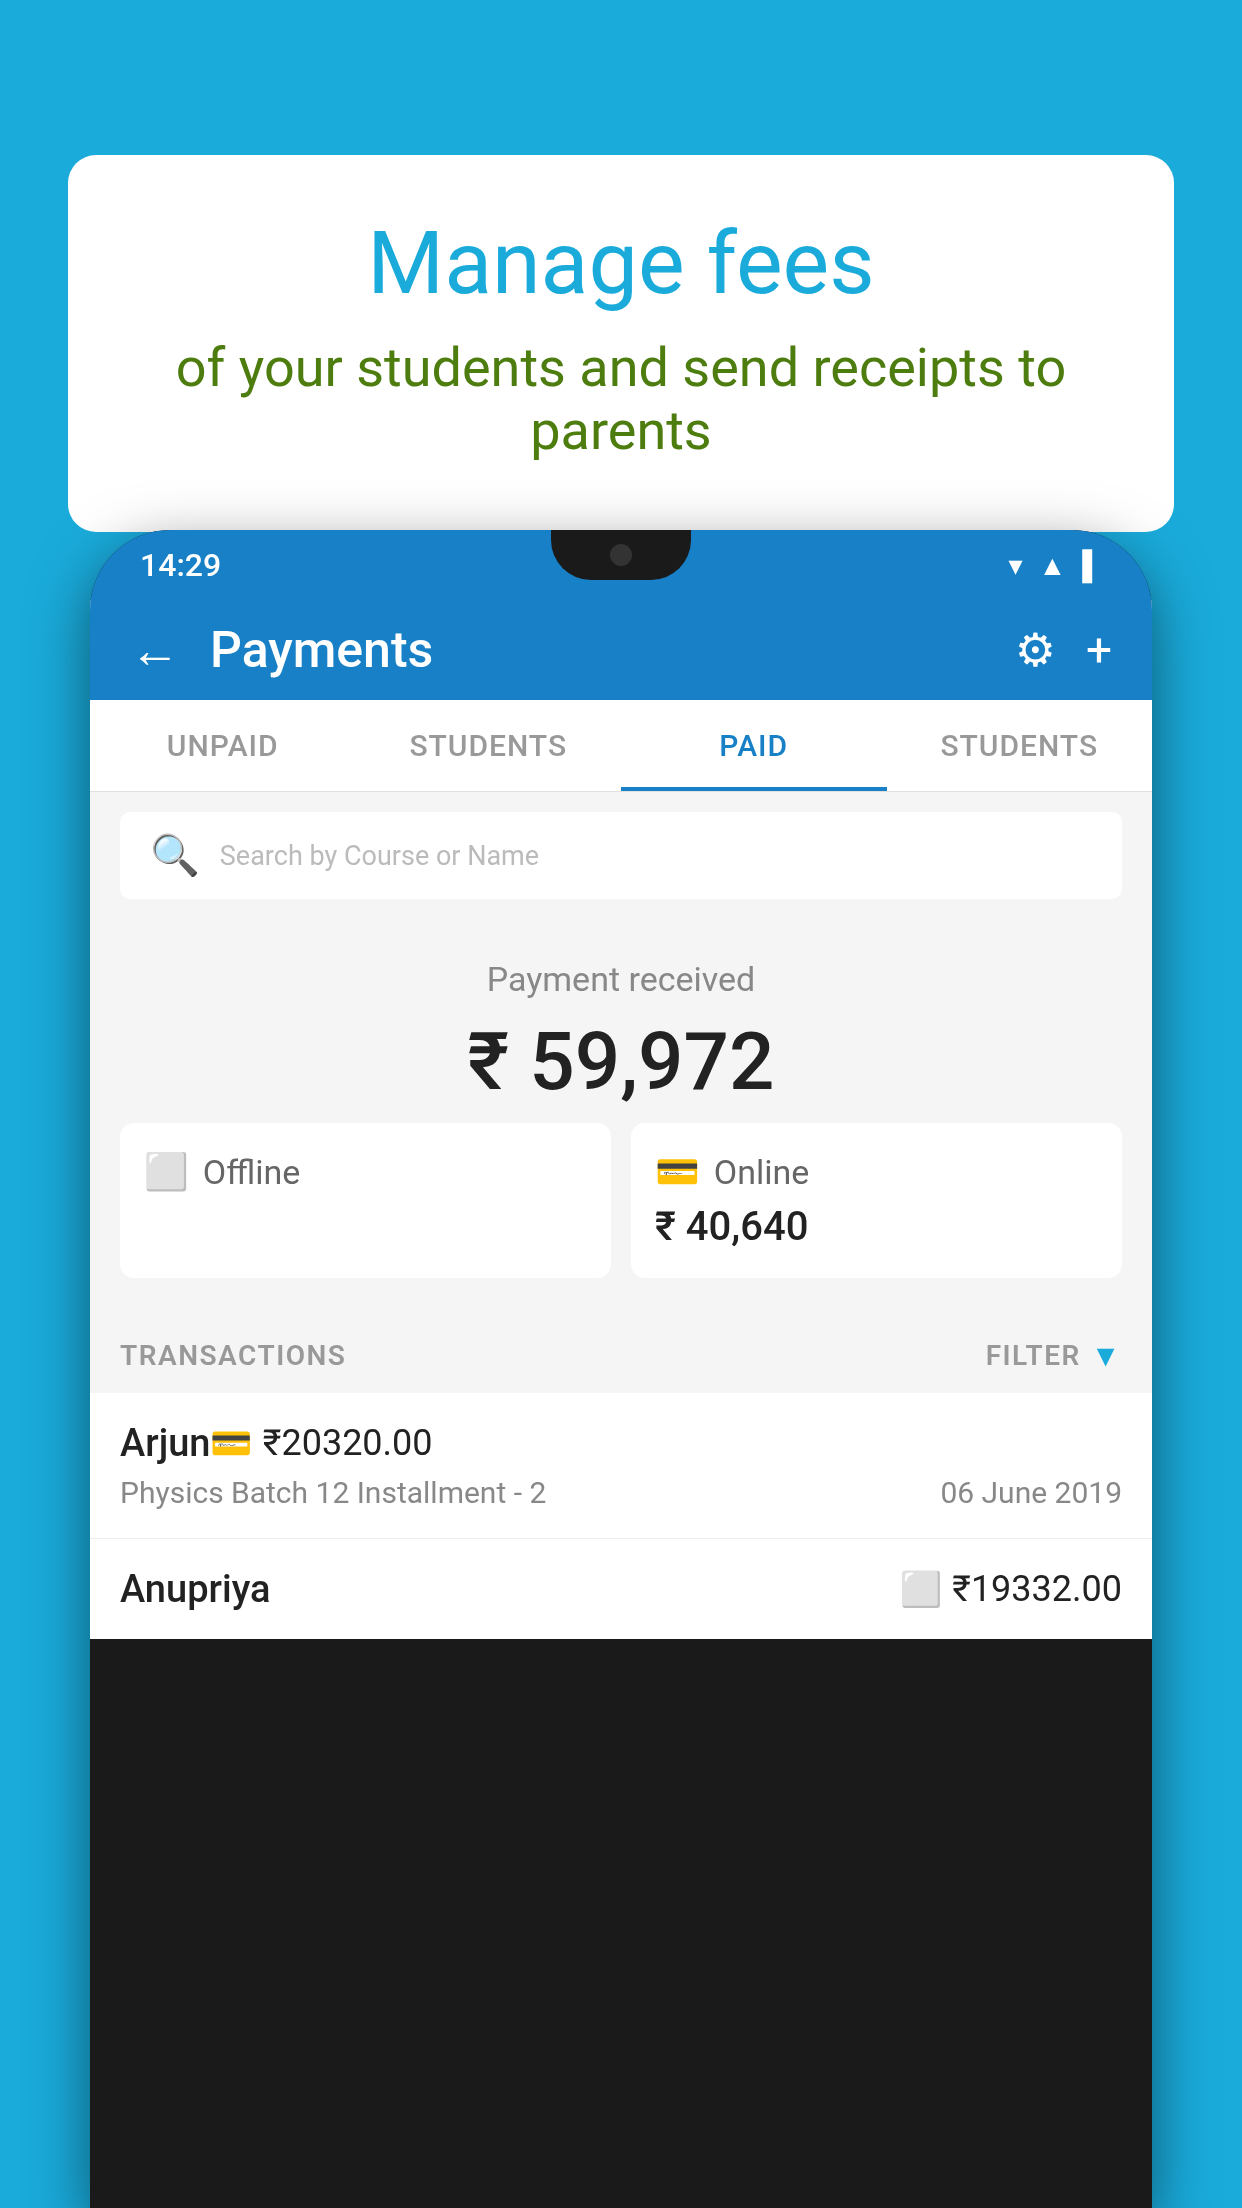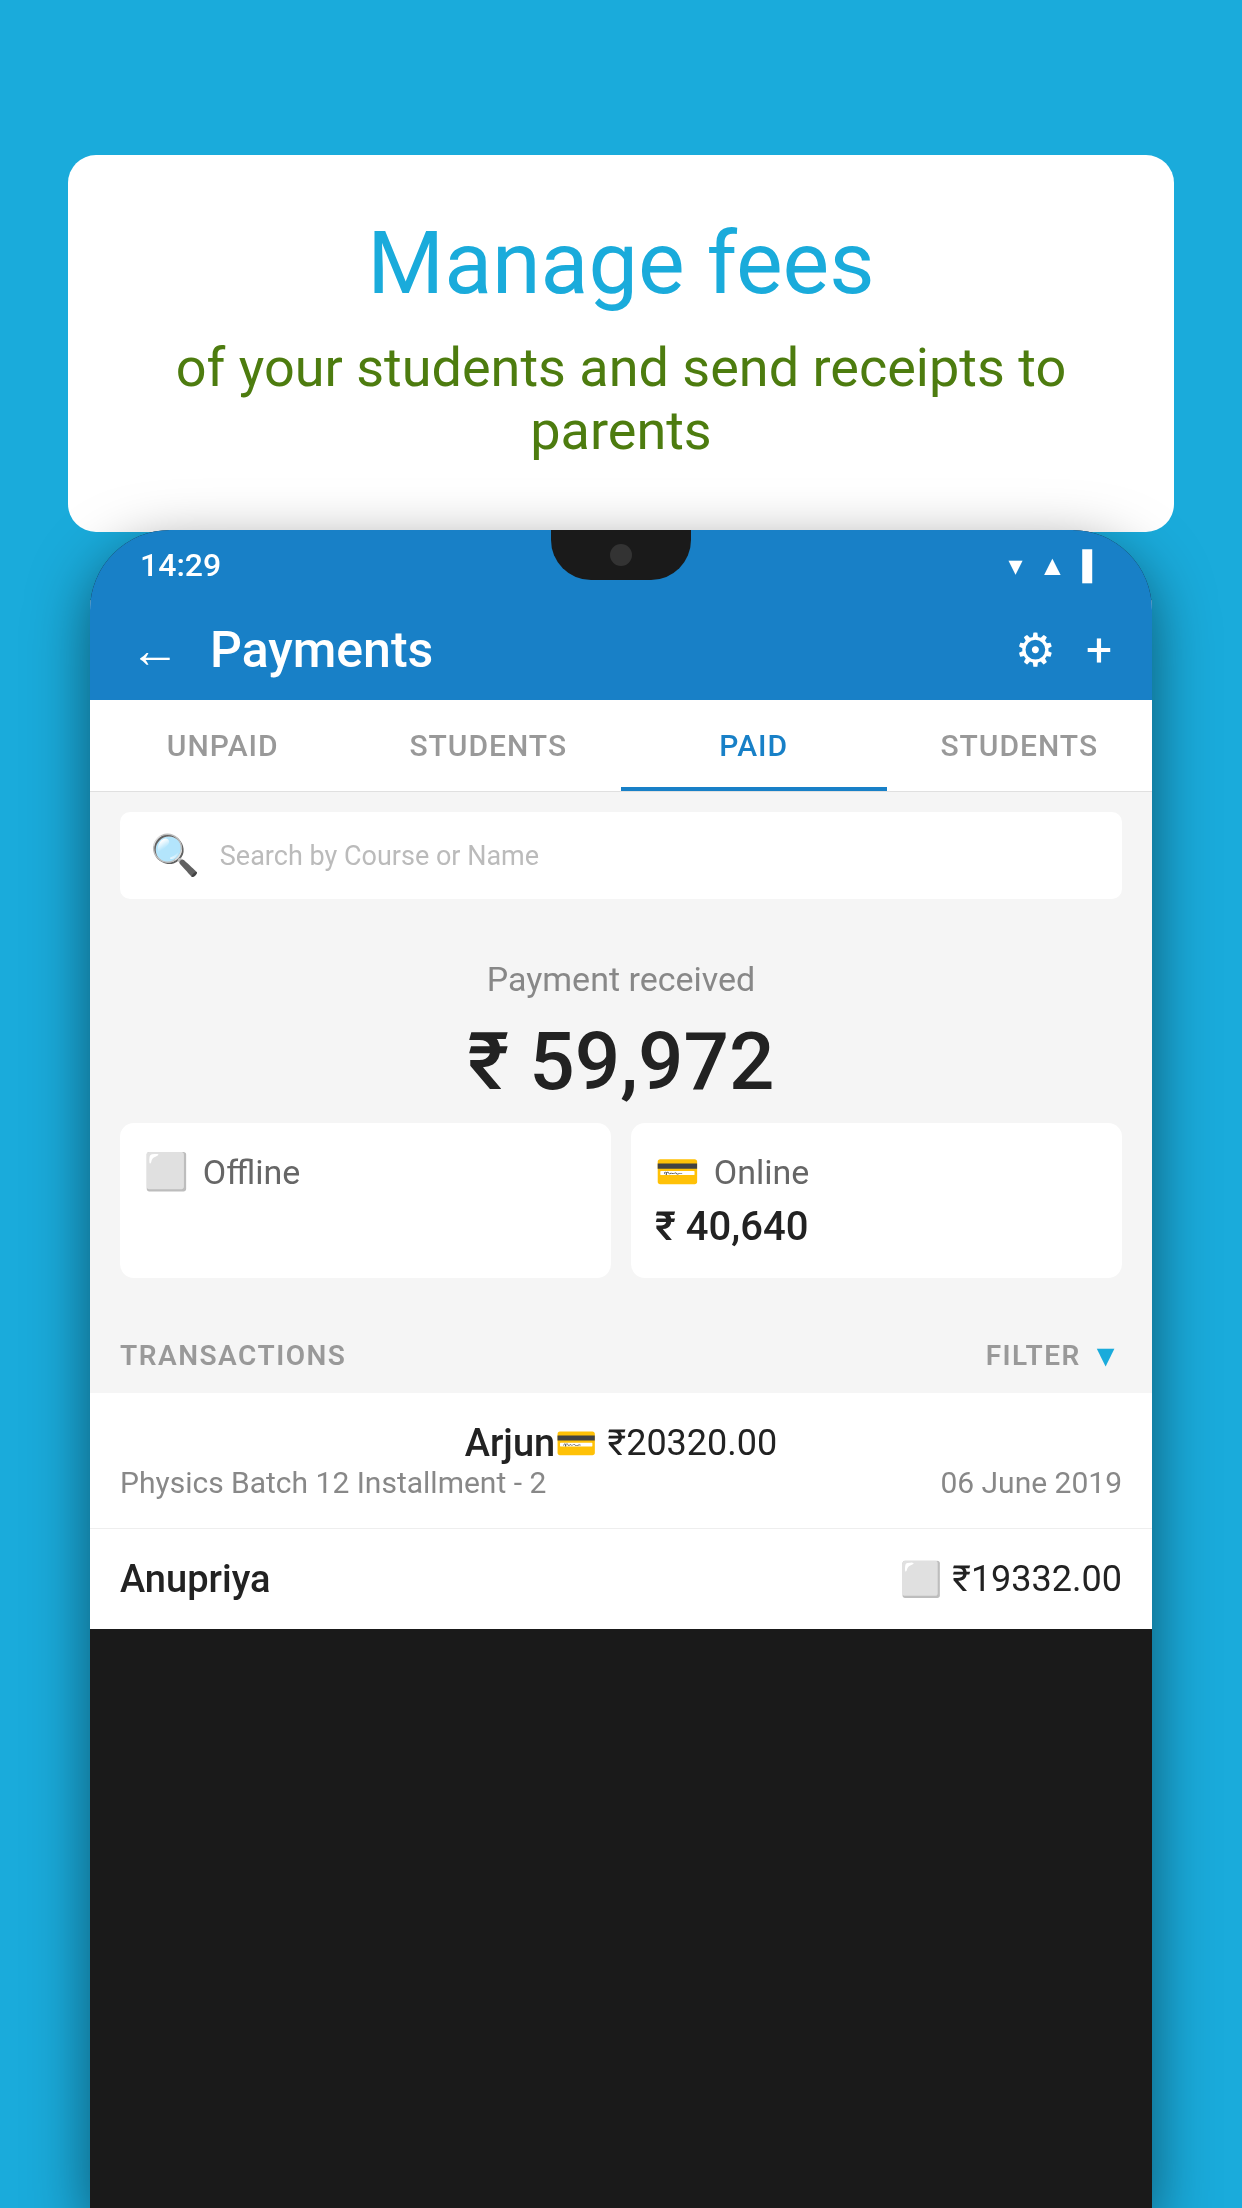--- a/index.html
+++ b/index.html
@@ -309,22 +309,23 @@
       background: white;
     }
 
     .transaction-row {
       padding: 28px 30px;
       border-bottom: 1px solid #eee;
     }
 
     .transaction-top {
       display: flex;
-      justify-content: center;
-      align-items: center;
+      justify-content: flex-start;
+      align-items: center;
+      margin-bottom: 10px;
     }
 
     .transaction-name {
       color: #222;
       font-size: 38px;
       font-weight: 500;
     }
 
     .transaction-amount-row {
       display: flex;

